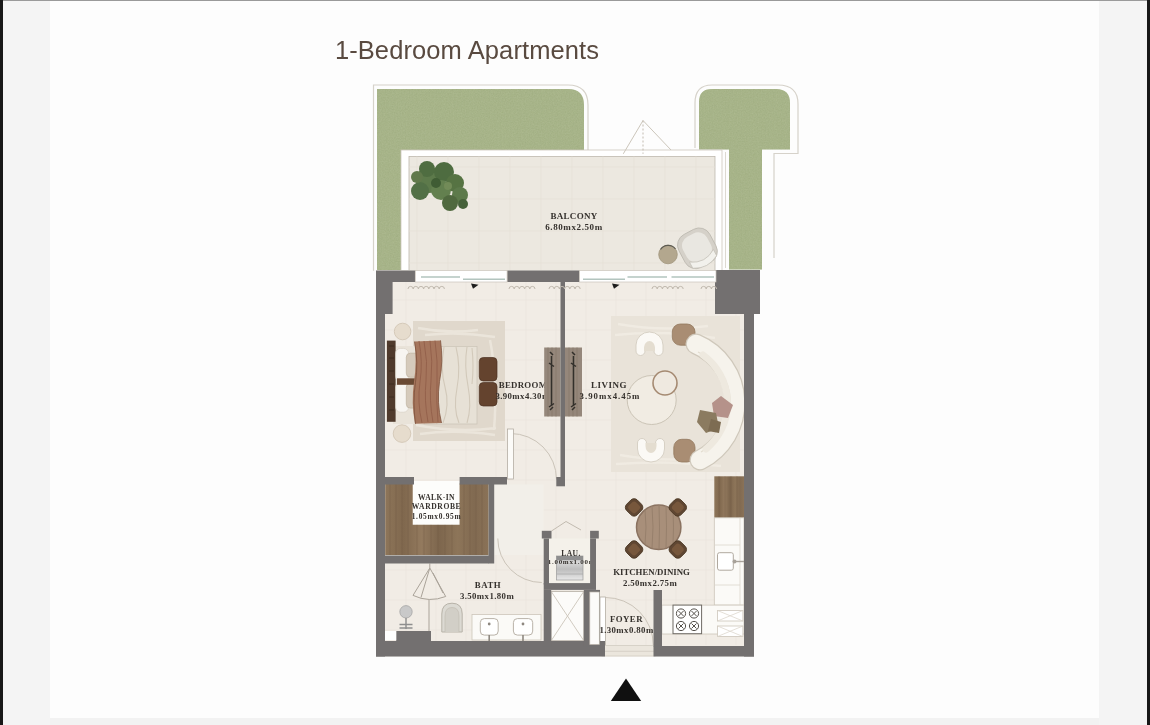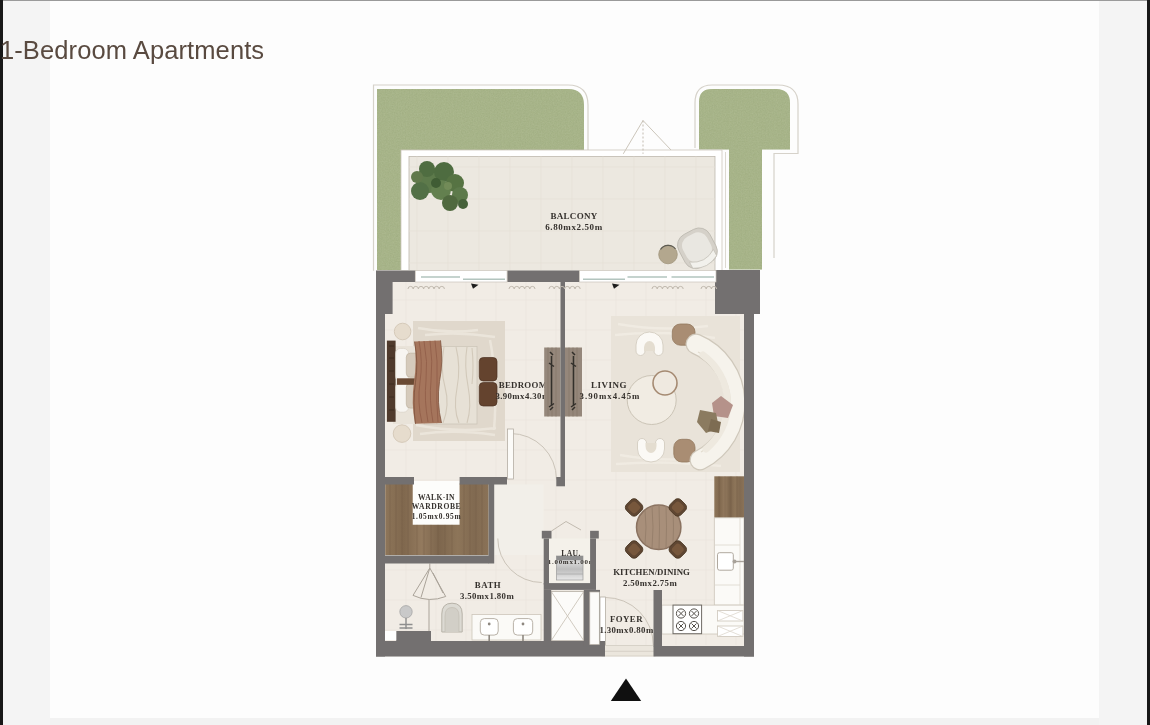--- a/index.html
+++ b/index.html
@@ -1,17 +1,17 @@
 <!DOCTYPE html>
 <html><head>
 <meta charset="utf-8">
 <style>
   html,body{margin:0;padding:0;background:#fdfdfd;width:1150px;height:725px;overflow:hidden;}
   body{font-family:"Liberation Sans", sans-serif;position:relative;}
-  .title{position:absolute;top:36px;left:0;width:934px;
+  .title{position:absolute;top:36px;left:0;width:934px;text-align:center;
          font-size:25.5px;letter-spacing:0.1px;color:#594a40;font-weight:400;}
   svg{position:absolute;top:0;left:0;}
   text{font-family:"Liberation Serif", serif;fill:#35312d;}
 </style>
 </head>
 <body>
 
 <div style="position:absolute;left:0;top:0;width:50px;height:725px;background:#f4f4f4;border-left:3px solid #181818;box-sizing:border-box;"></div>
 
 <div style="position:absolute;left:1099px;top:0;width:51px;height:725px;background:#f4f4f4;border-right:3px solid #181818;box-sizing:border-box;"></div>

